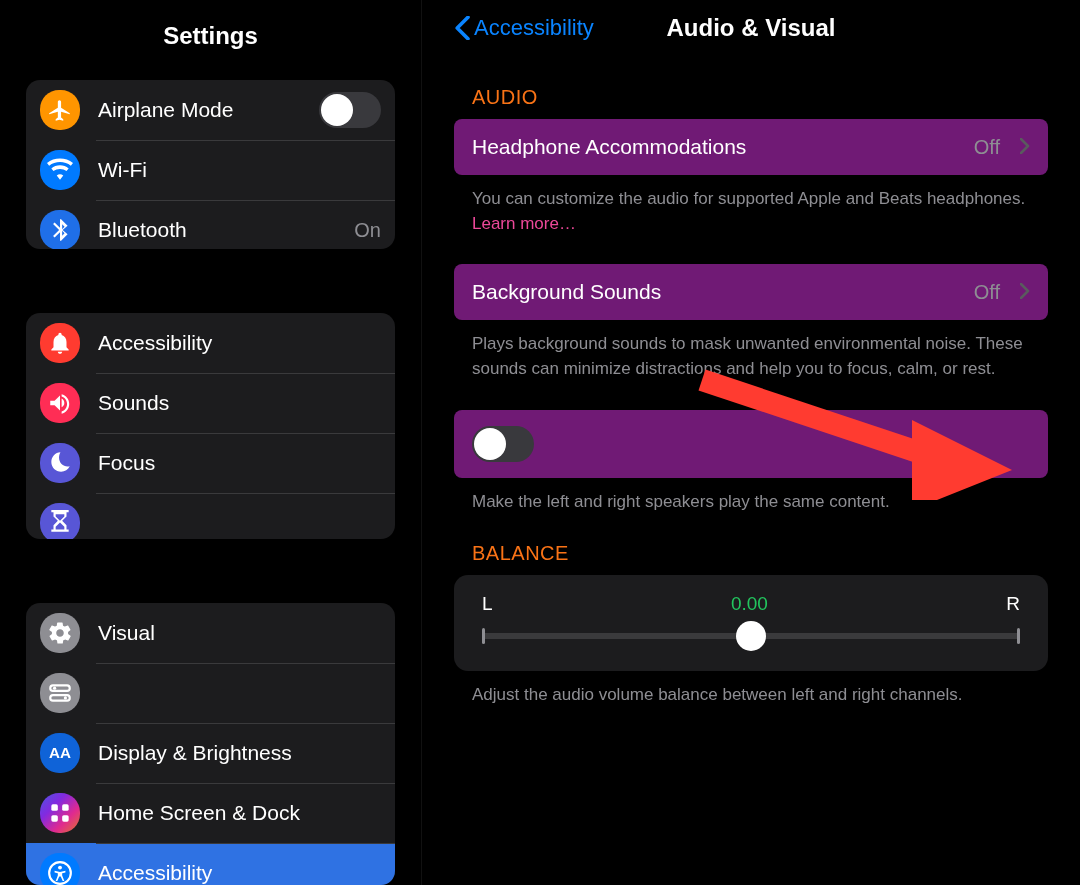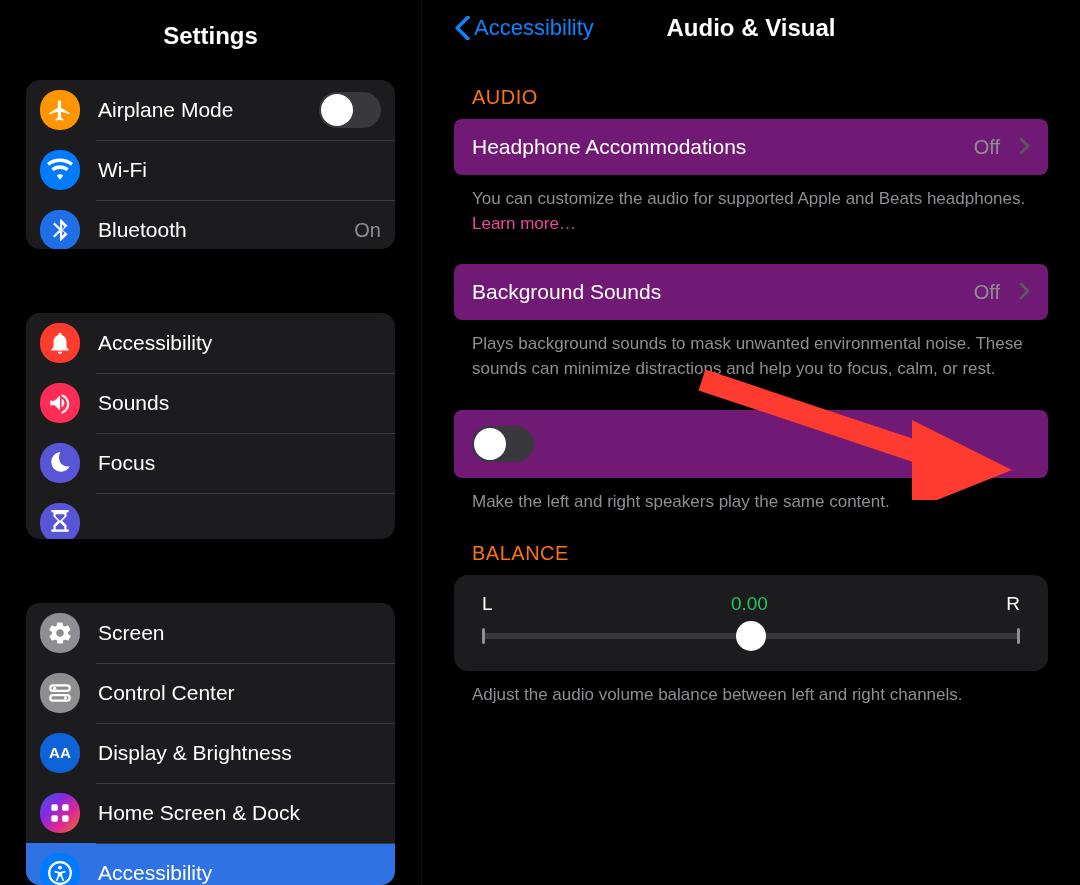--- a/index.html
+++ b/index.html
@@ -281,32 +281,31 @@
     </div>
   </div>
 
   <div class="group" style="margin-bottom:0;">
     <div class="row">
       <div class="icon ic-gray">
         <svg viewBox="0 0 24 24">
             <path d="M19.4 13c.04-.3.1-.6.1-1s-.06-.7-.1-1l2.1-1.6c.2-.1.2-.4.1-.6l-2-3.5c-.1-.2-.4-.3-.6-.2l-2.5 1c-.5-.4-1.1-.7-1.7-.9l-.4-2.6c0-.2-.2-.4-.5-.4h-4c-.2 0-.4.2-.5.4l-.4 2.6c-.6.2-1.2.5-1.7.9l-2.5-1c-.2-.1-.5 0-.6.2l-2 3.5c-.1.2-.1.5.1.6L4.6 11c-.04.3-.1.6-.1 1s.06.7.1 1l-2.1 1.6c-.2.1-.2.4-.1.6l2 3.5c.1.2.4.3.6.2l2.5-1c.5.4 1.1.7 1.7.9l.4 2.6c0 .2.2.4.5.4h4c.2 0 .4-.2.5-.4l.4-2.6c.6-.2 1.2-.5 1.7-.9l2.5 1c.2.1.5 0 .6-.2l2-3.5c.1-.2.1-.5-.1-.6L19.4 13zM12 15.5c-1.9 0-3.5-1.6-3.5-3.5S10.1 8.5 12 8.5s3.5 1.6 3.5 3.5-1.6 3.5-3.5 3.5z"></path>
           </svg>
       </div>
-      <span class="label">Screen</span>
+      <span class="label">Visual</span>
     </div>
     <div class="row">
       <div class="icon ic-gray2">
         <svg viewBox="0 0 24 24">
             <rect x="3" y="5" width="18" height="5" rx="2.5" fill="none" stroke="#fff" stroke-width="2"></rect>
             <circle cx="7" cy="7.5" r="1.5"></circle>
             <rect x="3" y="14" width="18" height="5" rx="2.5" fill="none" stroke="#fff" stroke-width="2"></rect>
             <circle cx="17" cy="16.5" r="1.5"></circle>
           </svg>
       </div>
-      <span class="label">Control Center</span>
     </div>
     <div class="row">
       <div class="icon ic-bluea">
         <svg viewBox="0 0 24 24">
             <text x="12" y="17" text-anchor="middle" font-size="14" font-weight="700" fill="#fff">AA</text>
           </svg>
       </div>
       <span class="label">Display &amp; Brightness</span>
     </div>
     <div class="row">

